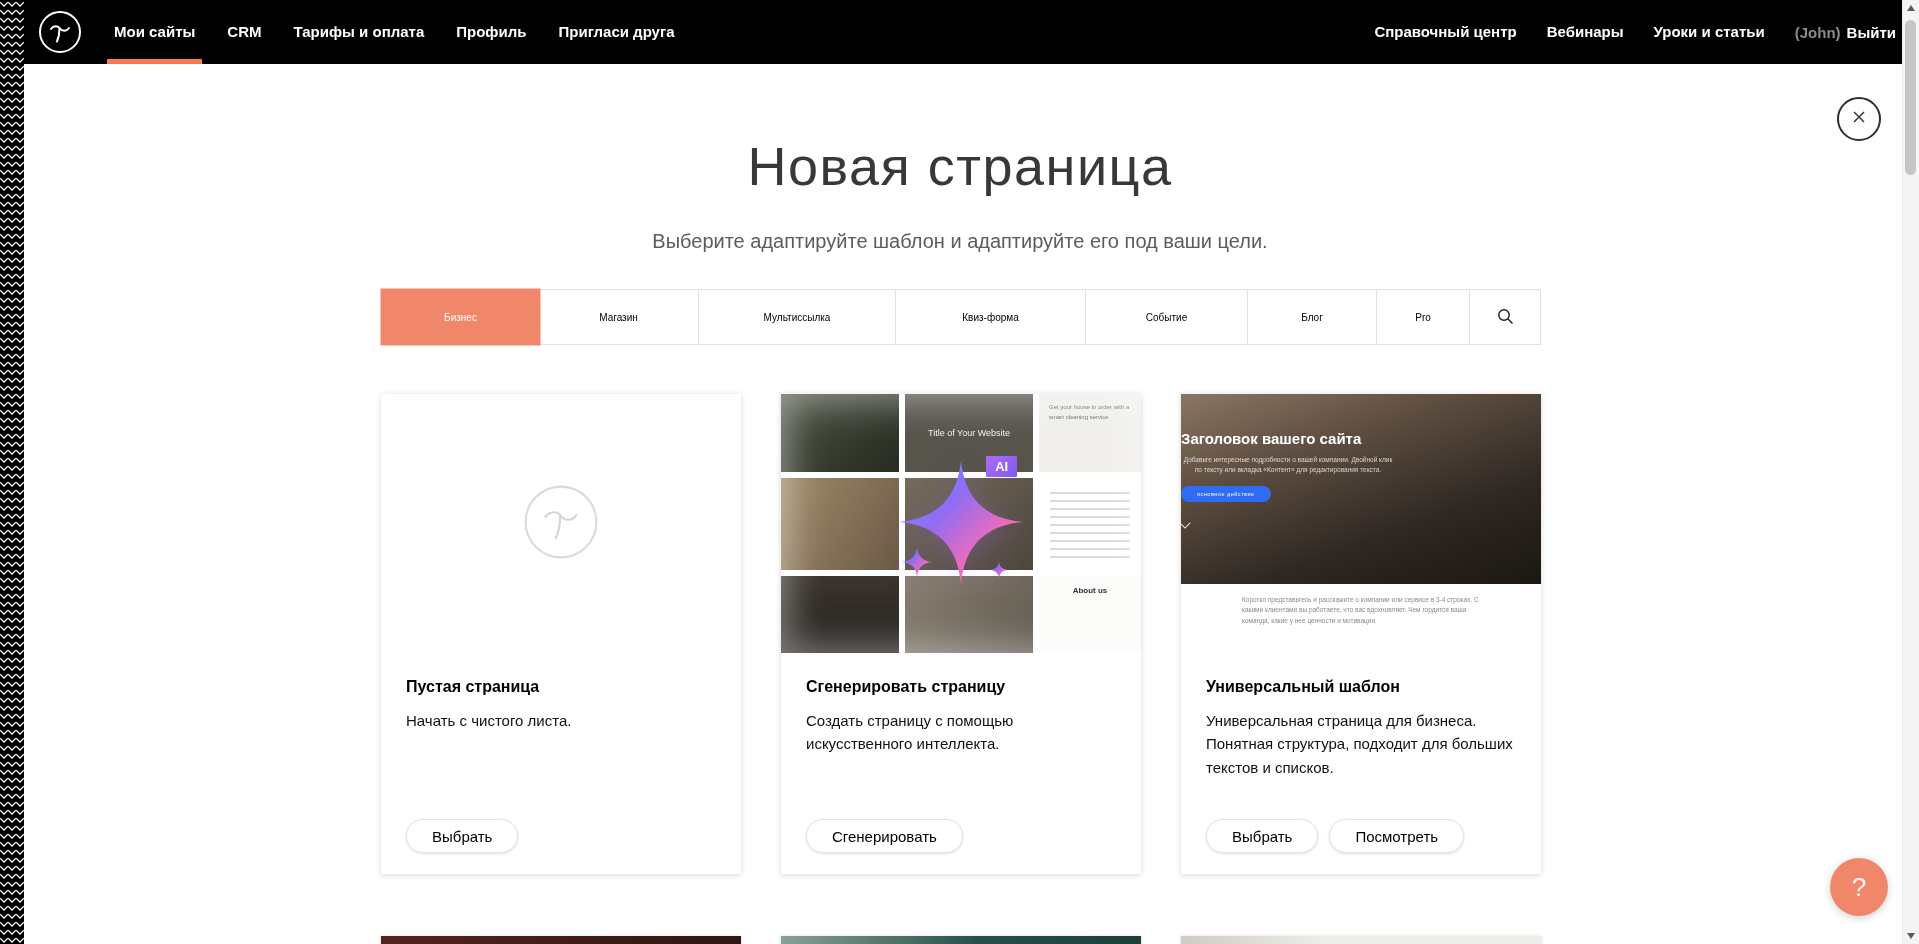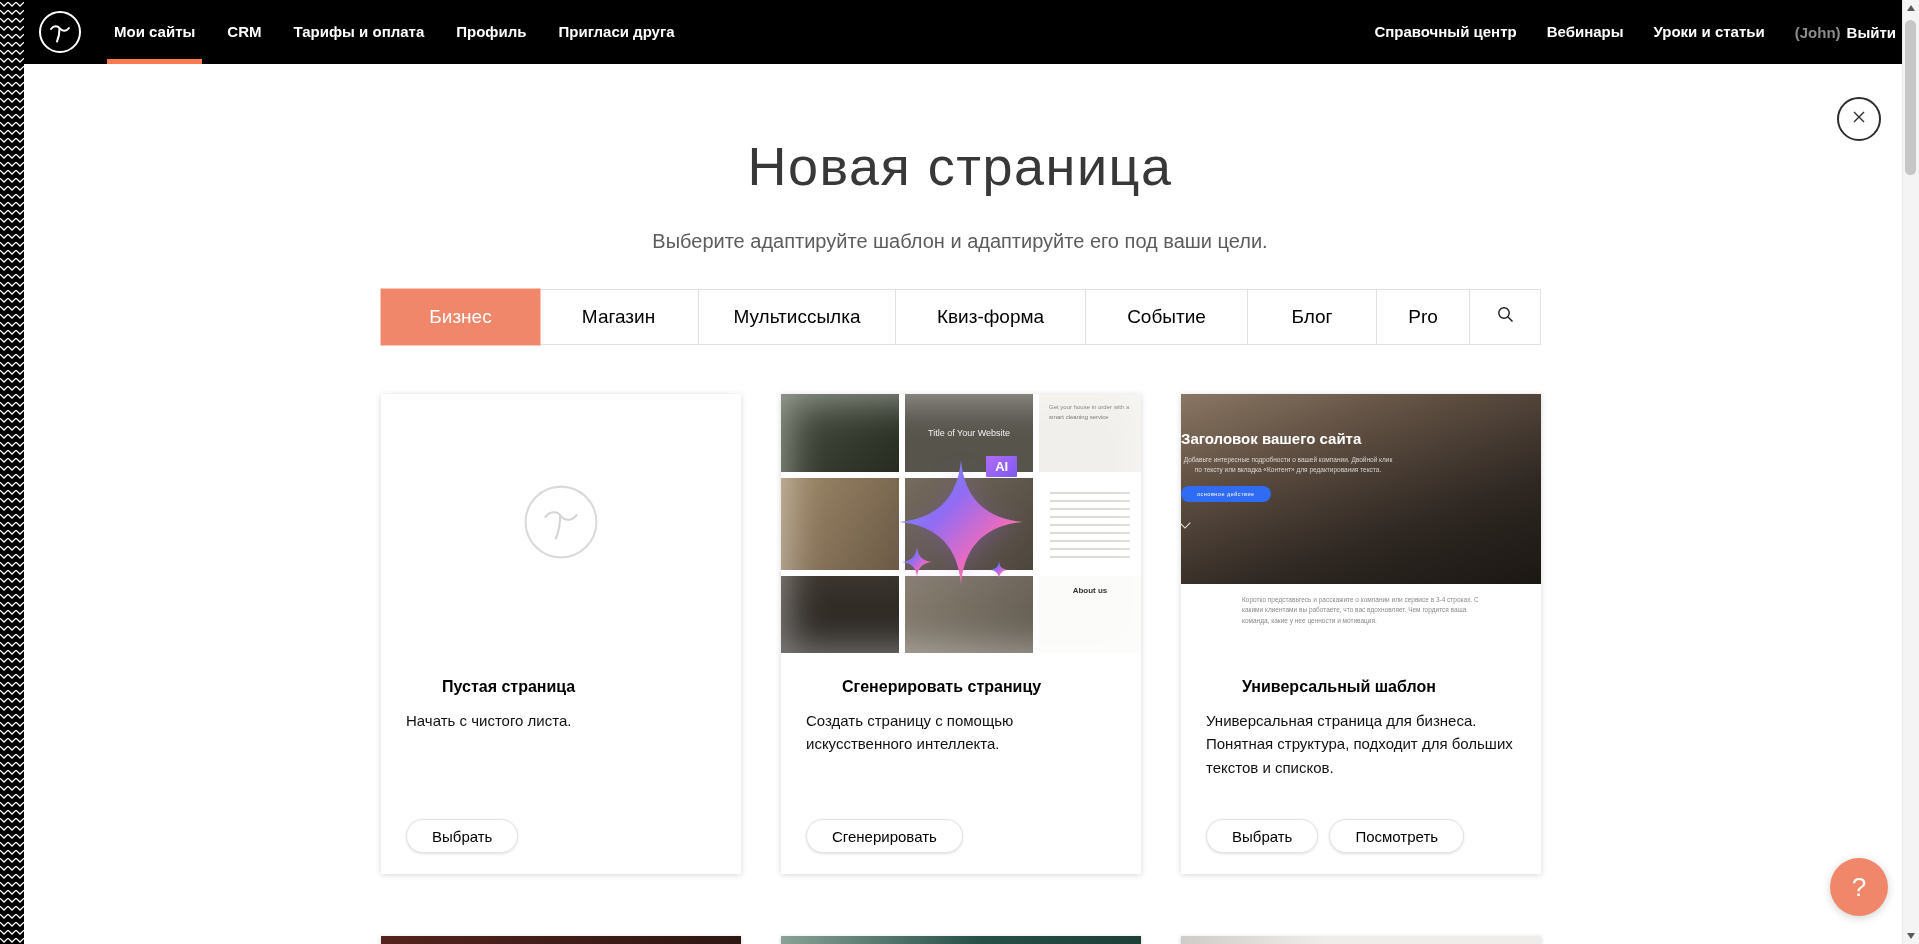--- a/index.html
+++ b/index.html
@@ -49,37 +49,37 @@
     font-size:20px; font-weight:400; color:#5c5c5c;
   }
 
   
   .tabs {
     position:absolute; top:289px; left:381px; width:1160px; height:56px;
     display:flex; background:#fff; border:1px solid #e0e0e0;
   }
   .tab {
     flex:none; display:flex; align-items:center; justify-content:center;
-    font-size:19px; color:#000; border-right:1px solid #e0e0e0; cursor:pointer; position:relative;
+    font-size:10px; color:#000; border-right:1px solid #e0e0e0; cursor:pointer; position:relative;
   }
   .tab:last-child { border-right:none; }
   .tab.active {
     background:var(--accent,#f0876a); color:#fff; border-right:none;
     box-shadow:0 0 0 1.5px var(--accent,#f0876a); z-index:2;
   }
 
   
   .cards-row { position:absolute; top:394px; left:381px; width:1160px; display:flex; gap:40px; }
   .card {
     width:360px; height:480px; background:#fff; position:relative;
     box-shadow:0 1px 6px rgba(0,0,0,0.16); display:flex; flex-direction:column;
   }
   .card-image { height:259px; position:relative; overflow:hidden; flex:none; }
   .card-body { padding:25px 25px 0; }
-  .card-title { font-size:16px; font-weight:700; color:#000;margin-left:36px; }
+  .card-title { font-size:16px; font-weight:700; color:#000; }
   .card-desc { font-size:15px; color:#111; line-height:1.55; margin-top:13px; }
   .card-actions { position:absolute; left:25px; bottom:21px; display:flex; gap:11px; }
   .pill-btn {
     height:34px; border-radius:18px; background:#fff; border:1px solid #e3e3e3;
     box-shadow:0 1px 3px rgba(0,0,0,0.12); padding:0 25px; font-size:15px; color:#000;
     display:flex; align-items:center; cursor:pointer; font-family:inherit; white-space:nowrap;
   }
 
   
   .watermark-area { display:flex; align-items:center; justify-content:center; height:100%; }

